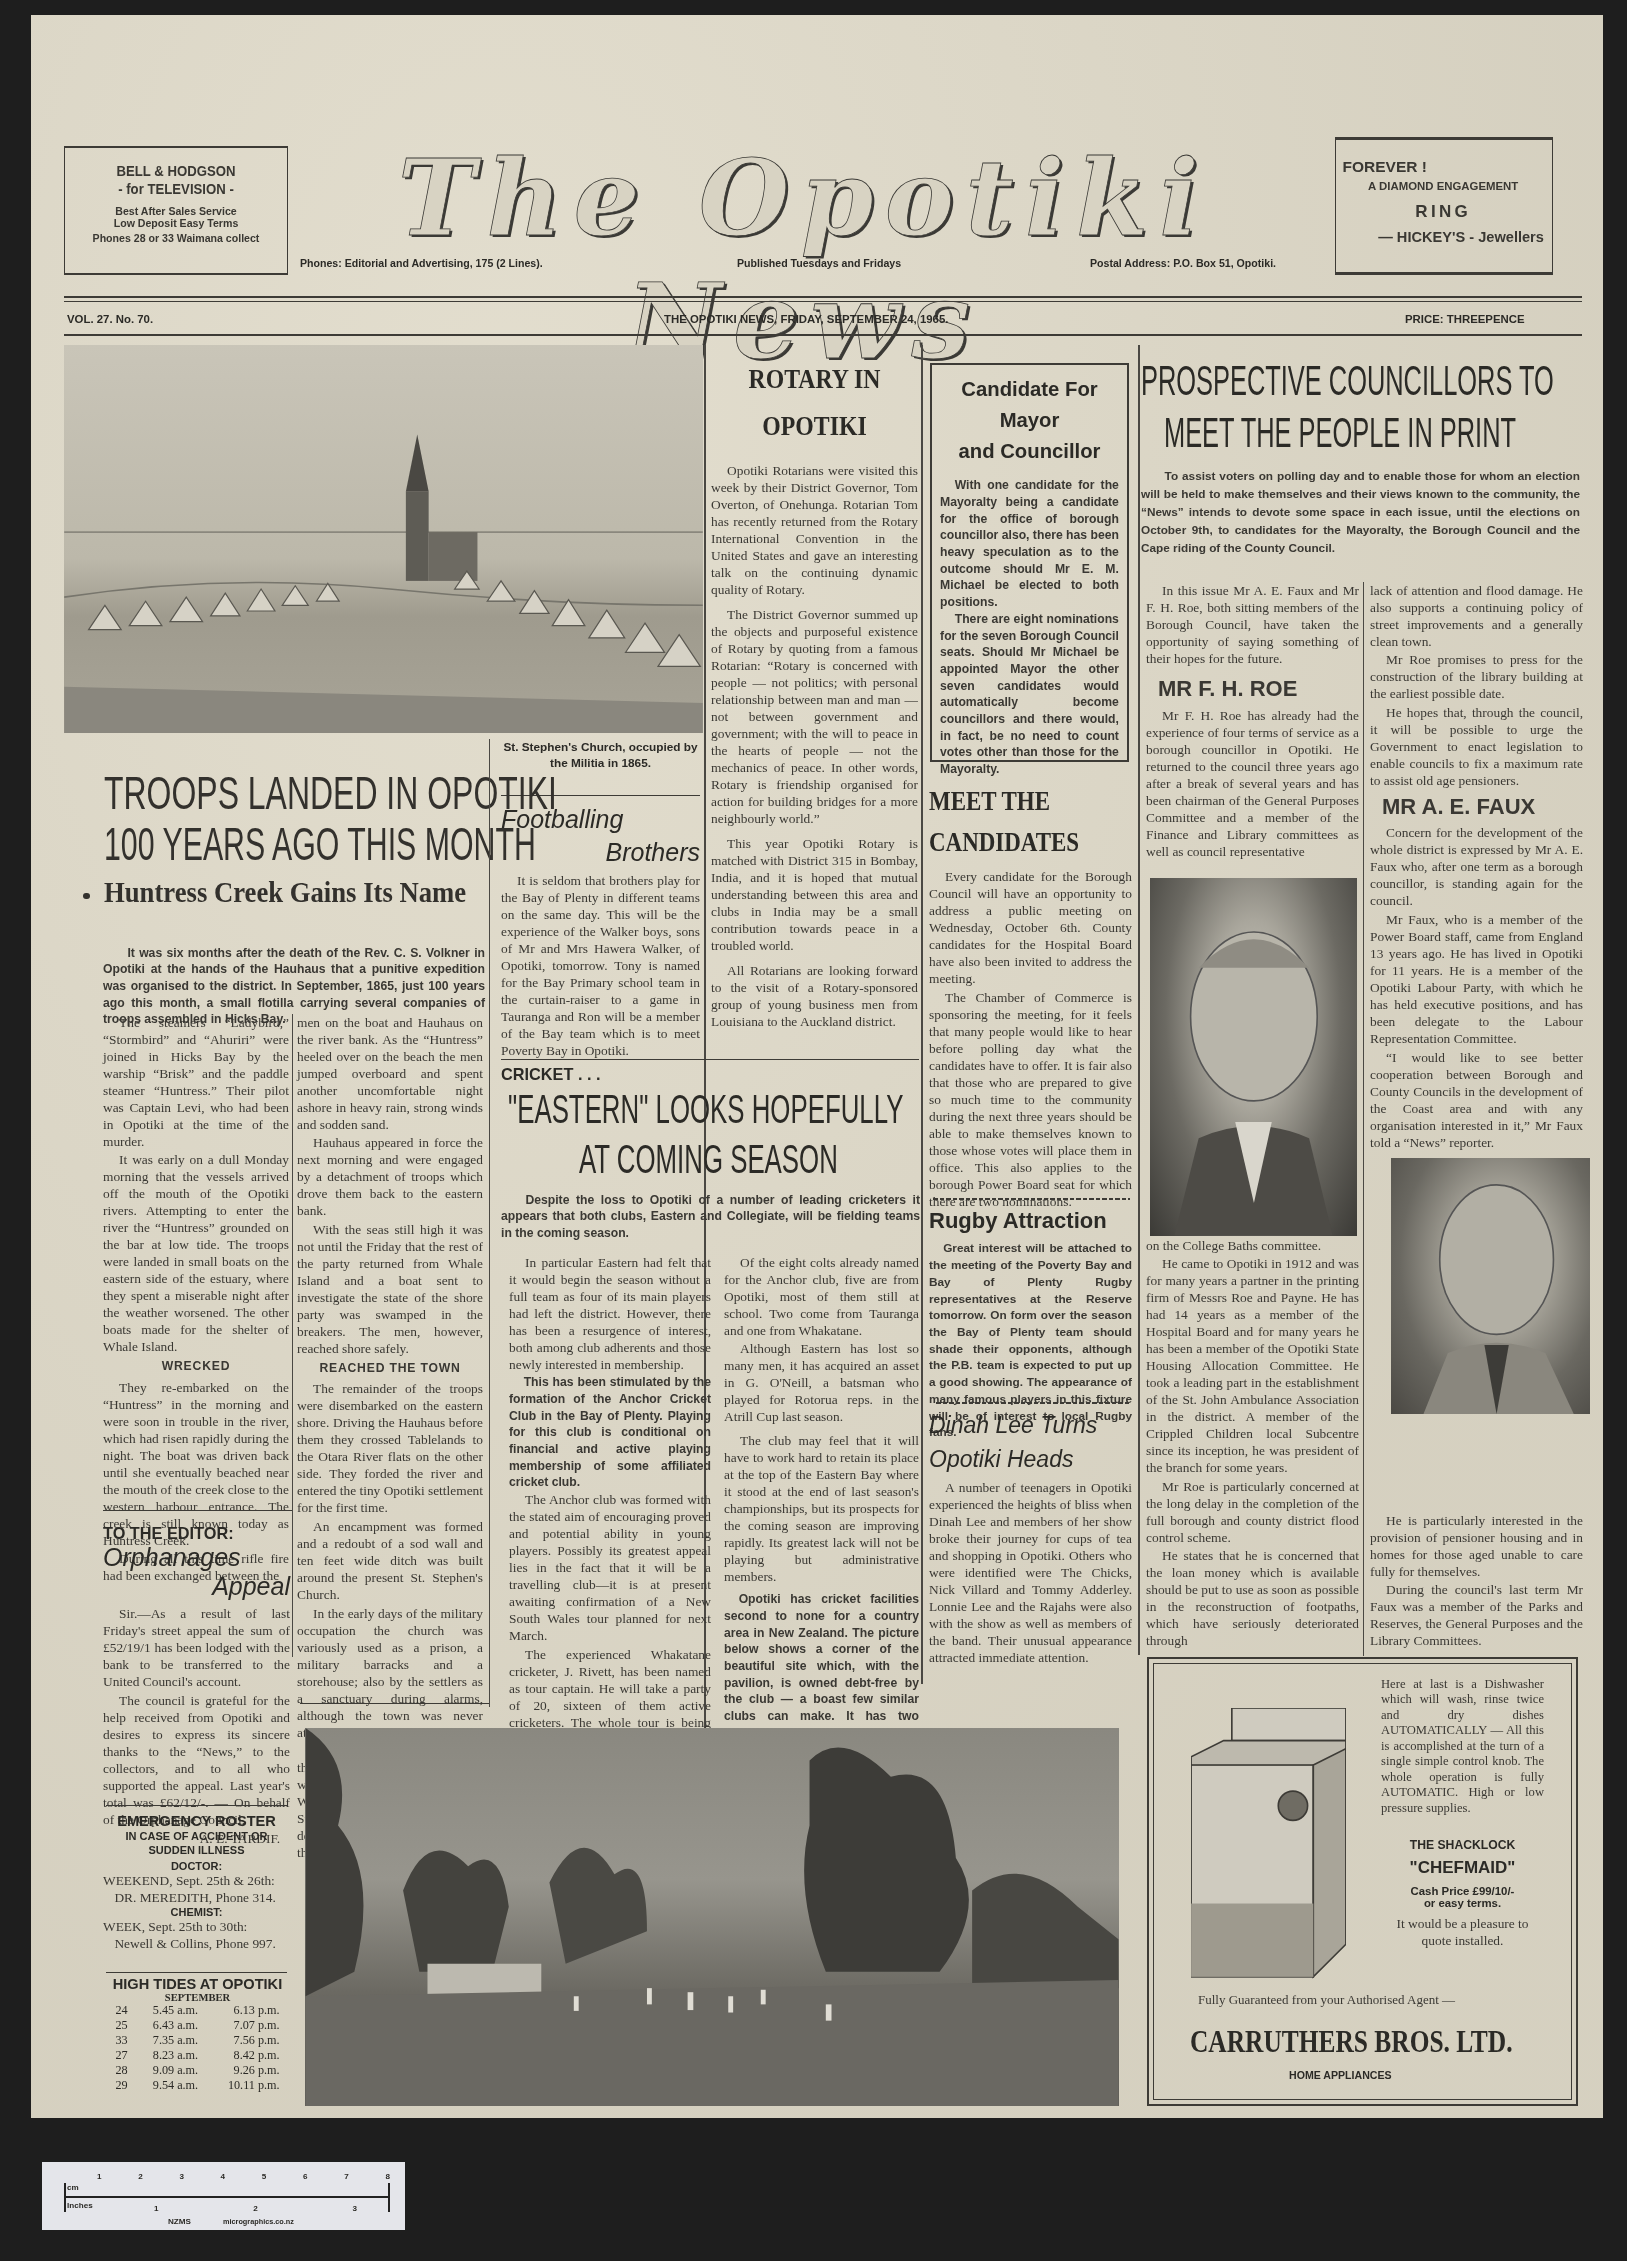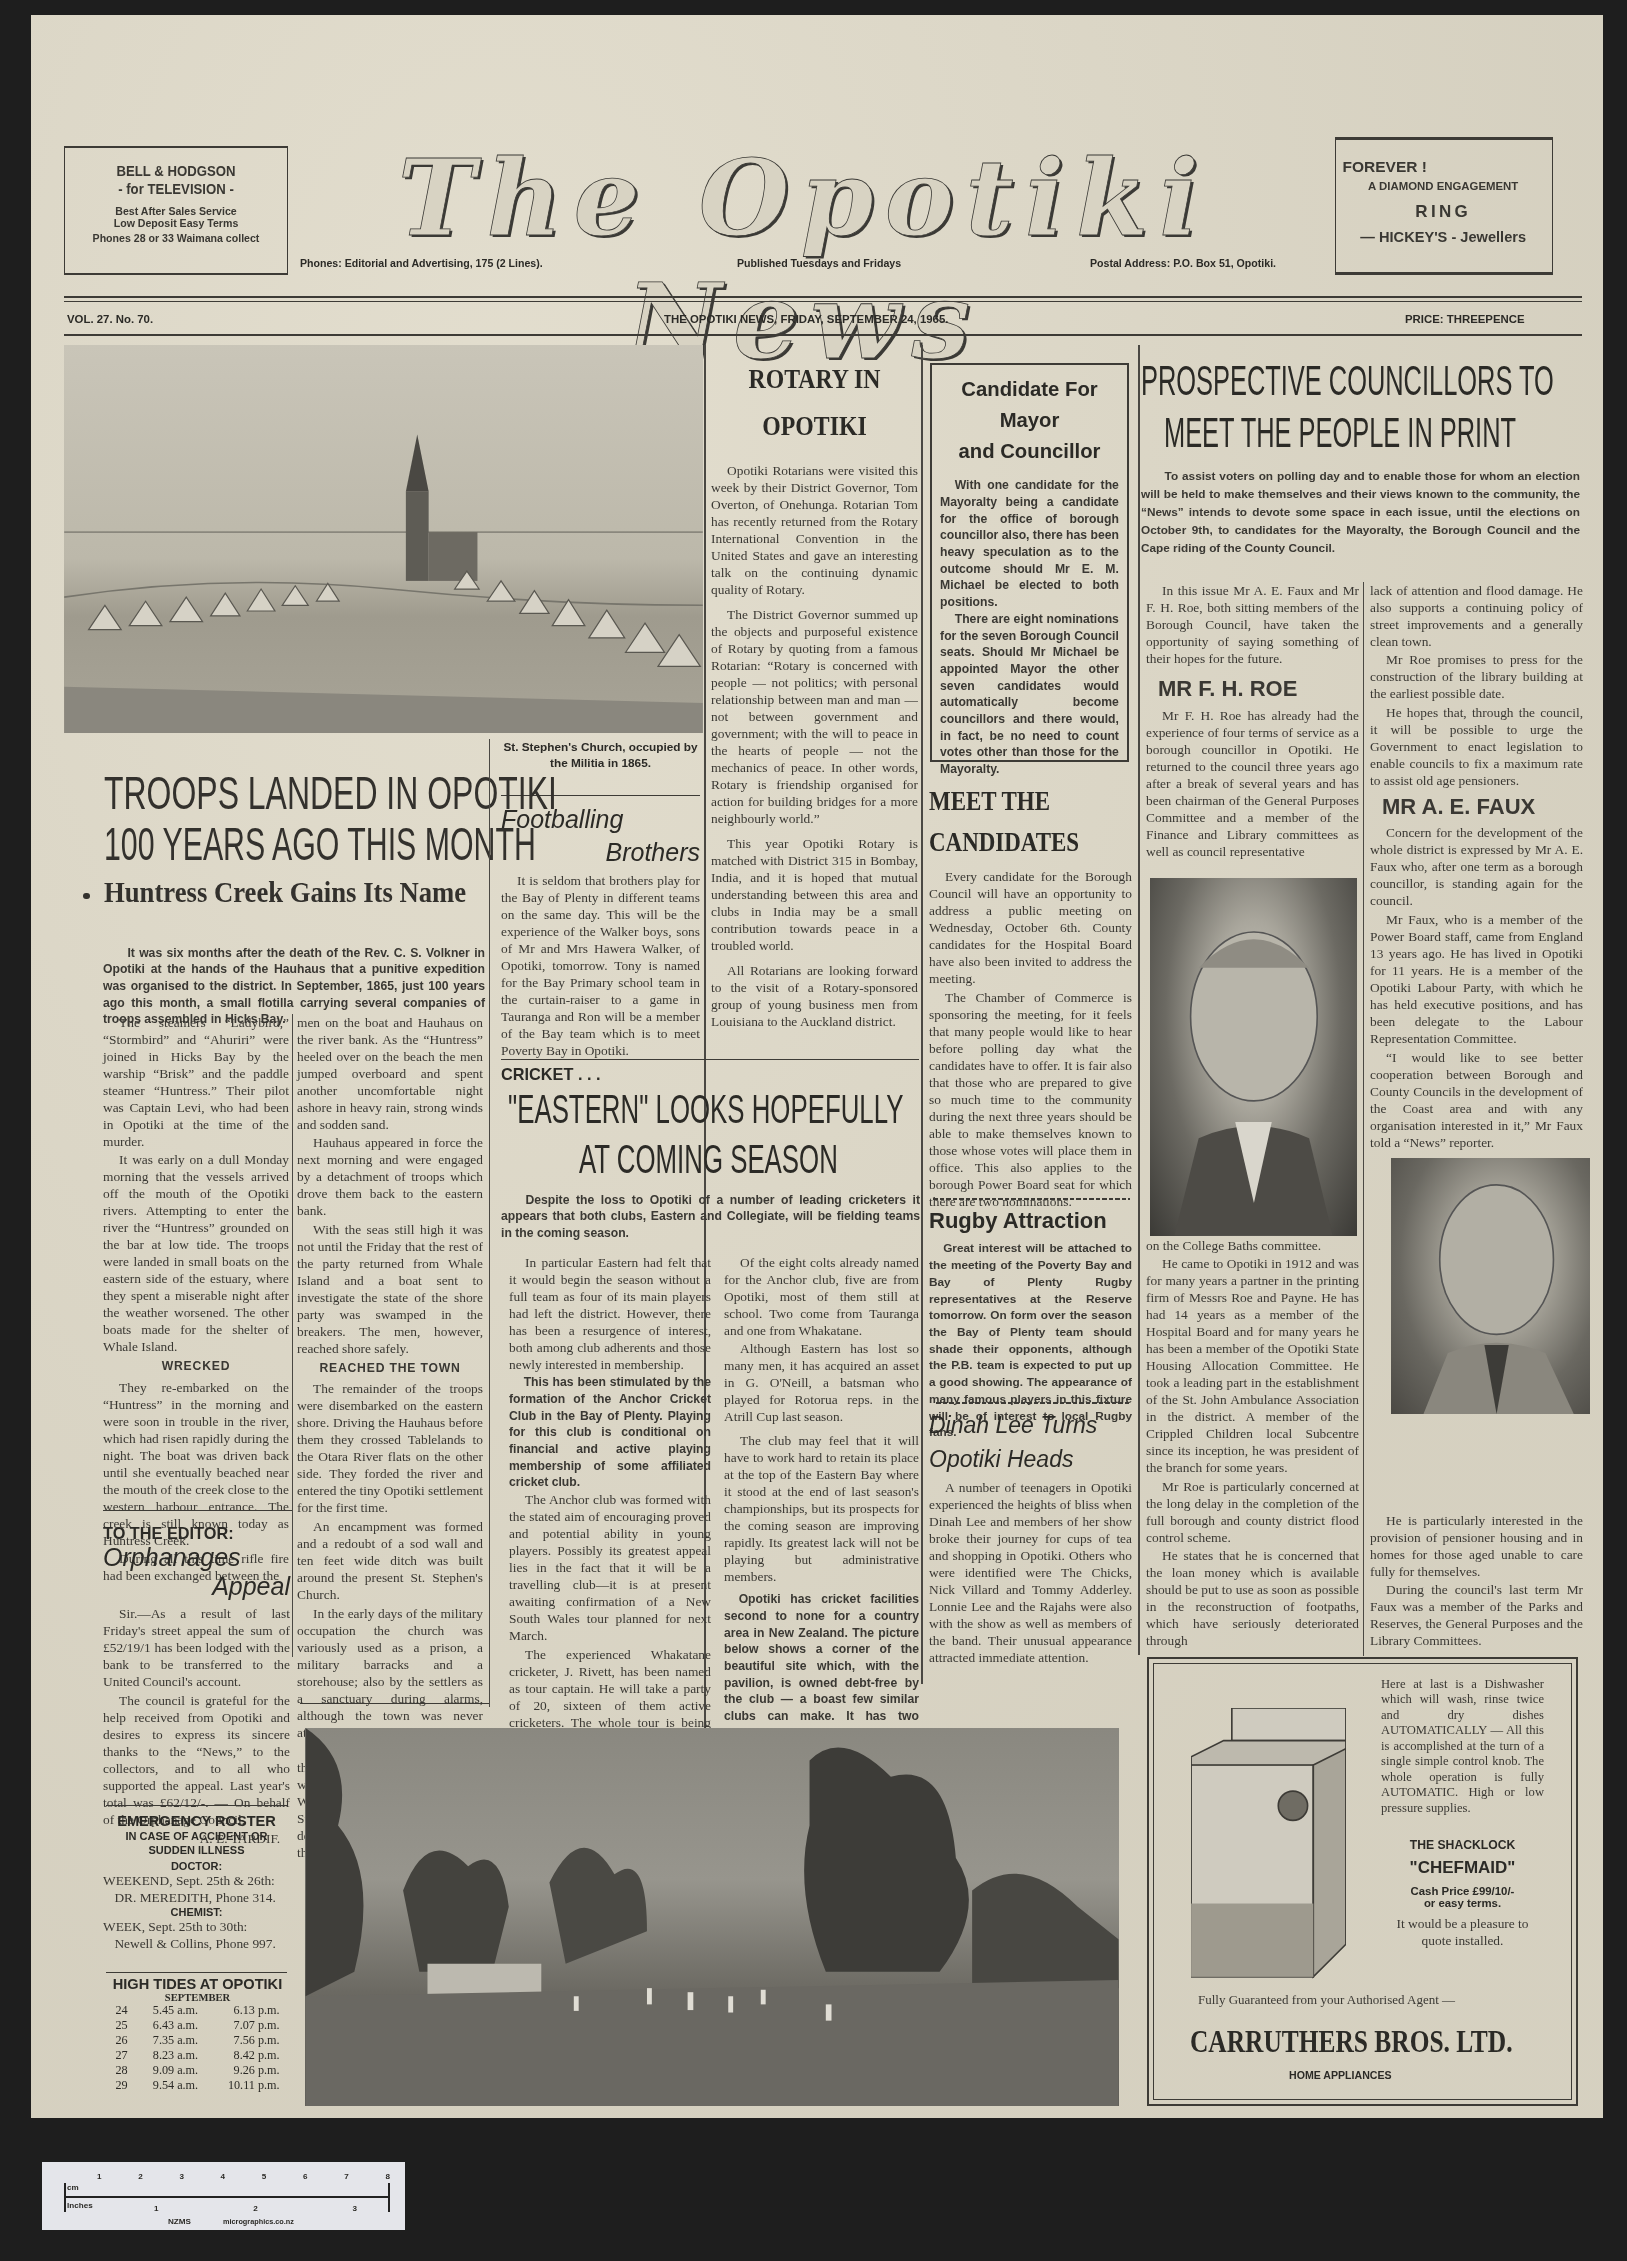--- a/index.html
+++ b/index.html
@@ -35,21 +35,21 @@
     <div style="font-size:10.6px;">Low Deposit Easy Terms</div>
     <div style="font-size:10.6px; margin-top:3.3px;">Phones 28 or 33 Waimana collect</div>
   </div>
 
   <div class="abs" style="left:309px; top:122px; width:928px; text-align:center; font-family:'DejaVu Serif',serif; font-weight:bold; font-size:104px; letter-spacing:11.4px; color:#3b3a36; font-style:italic; -webkit-text-stroke:0.8px #3b3a36; color:#d8d3c3; text-shadow: 2.4px 2.4px 0 #3b3a36;">The Opotiki News</div>
 
   <div class="box" style="left:1304px; top:122px; width:218px; height:138px; border-width:3.3px 1.6px; padding:18px 8.1px 0 6.5px; font-family:'Liberation Sans',sans-serif; font-weight:bold; color:#3a3833;">
     <div style="font-size:15.5px;">FOREVER !</div>
     <div style="font-size:11.4px; text-align:center; margin-top:4.9px;">A DIAMOND ENGAGEMENT</div>
     <div style="font-size:17px; text-align:center; margin-top:9.8px; letter-spacing:3.3px;">RING</div>
-    <div style="font-size:14.6px; text-align:center; margin-top:6.5px;">— HICKEY'S - Jewellers</div>
+    <div style="font-size:14.6px; text-align:right; margin-top:6.5px;">— HICKEY'S - Jewellers</div>
   </div>
 
   <div class="abs sans" style="left:269px; top:242px; font-size:10.6px; font-weight:bold;">Phones: Editorial and Advertising, 175 (2 Lines).</div>
   <div class="abs sans" style="left:706px; top:242px; font-size:10.6px; font-weight:bold;">Published Tuesdays and Fridays</div>
   <div class="abs sans" style="left:1059px; top:242px; font-size:10.6px; font-weight:bold;">Postal Address: P.O. Box 51, Opotiki.</div>
 
   <div class="rule" style="left:33px; top:281px; width:1518px; height:2.4px;"></div>
   <div class="rule" style="left:33px; top:286px; width:1518px; height:1.6px;"></div>
   <div class="abs sans" style="left:36px; top:298px; font-size:11.4px; font-weight:bold;">VOL. 27. No. 70.</div>
   <div class="abs sans" style="left:633px; top:298px; font-size:11.4px; font-weight:bold;">THE OPOTIKI NEWS, FRIDAY, SEPTEMBER 24, 1965.</div>
@@ -150,21 +150,21 @@
           <span style="width:24.4px; padding-left:11.4px;">24</span>
           <span style="width:81px; padding-left:24.4px;">5.45 a.m.</span>
           <span style="flex:1; text-align:right; padding-right:11.4px;">6.13 p.m.</span>
         </div>
       <div class="tide-row" style="display:flex;">
           <span style="width:24.4px; padding-left:11.4px;">25</span>
           <span style="width:81px; padding-left:24.4px;">6.43 a.m.</span>
           <span style="flex:1; text-align:right; padding-right:11.4px;">7.07 p.m.</span>
         </div>
       <div class="tide-row" style="display:flex;">
-          <span style="width:24.4px; padding-left:11.4px;">26</span>
+          <span style="width:24.4px; padding-left:11.4px;">33</span>
           <span style="width:81px; padding-left:24.4px;">7.35 a.m.</span>
           <span style="flex:1; text-align:right; padding-right:11.4px;">7.56 p.m.</span>
         </div>
       <div class="tide-row" style="display:flex;">
           <span style="width:24.4px; padding-left:11.4px;">27</span>
           <span style="width:81px; padding-left:24.4px;">8.23 a.m.</span>
           <span style="flex:1; text-align:right; padding-right:11.4px;">8.42 p.m.</span>
         </div>
       <div class="tide-row" style="display:flex;">
           <span style="width:24.4px; padding-left:11.4px;">28</span>

